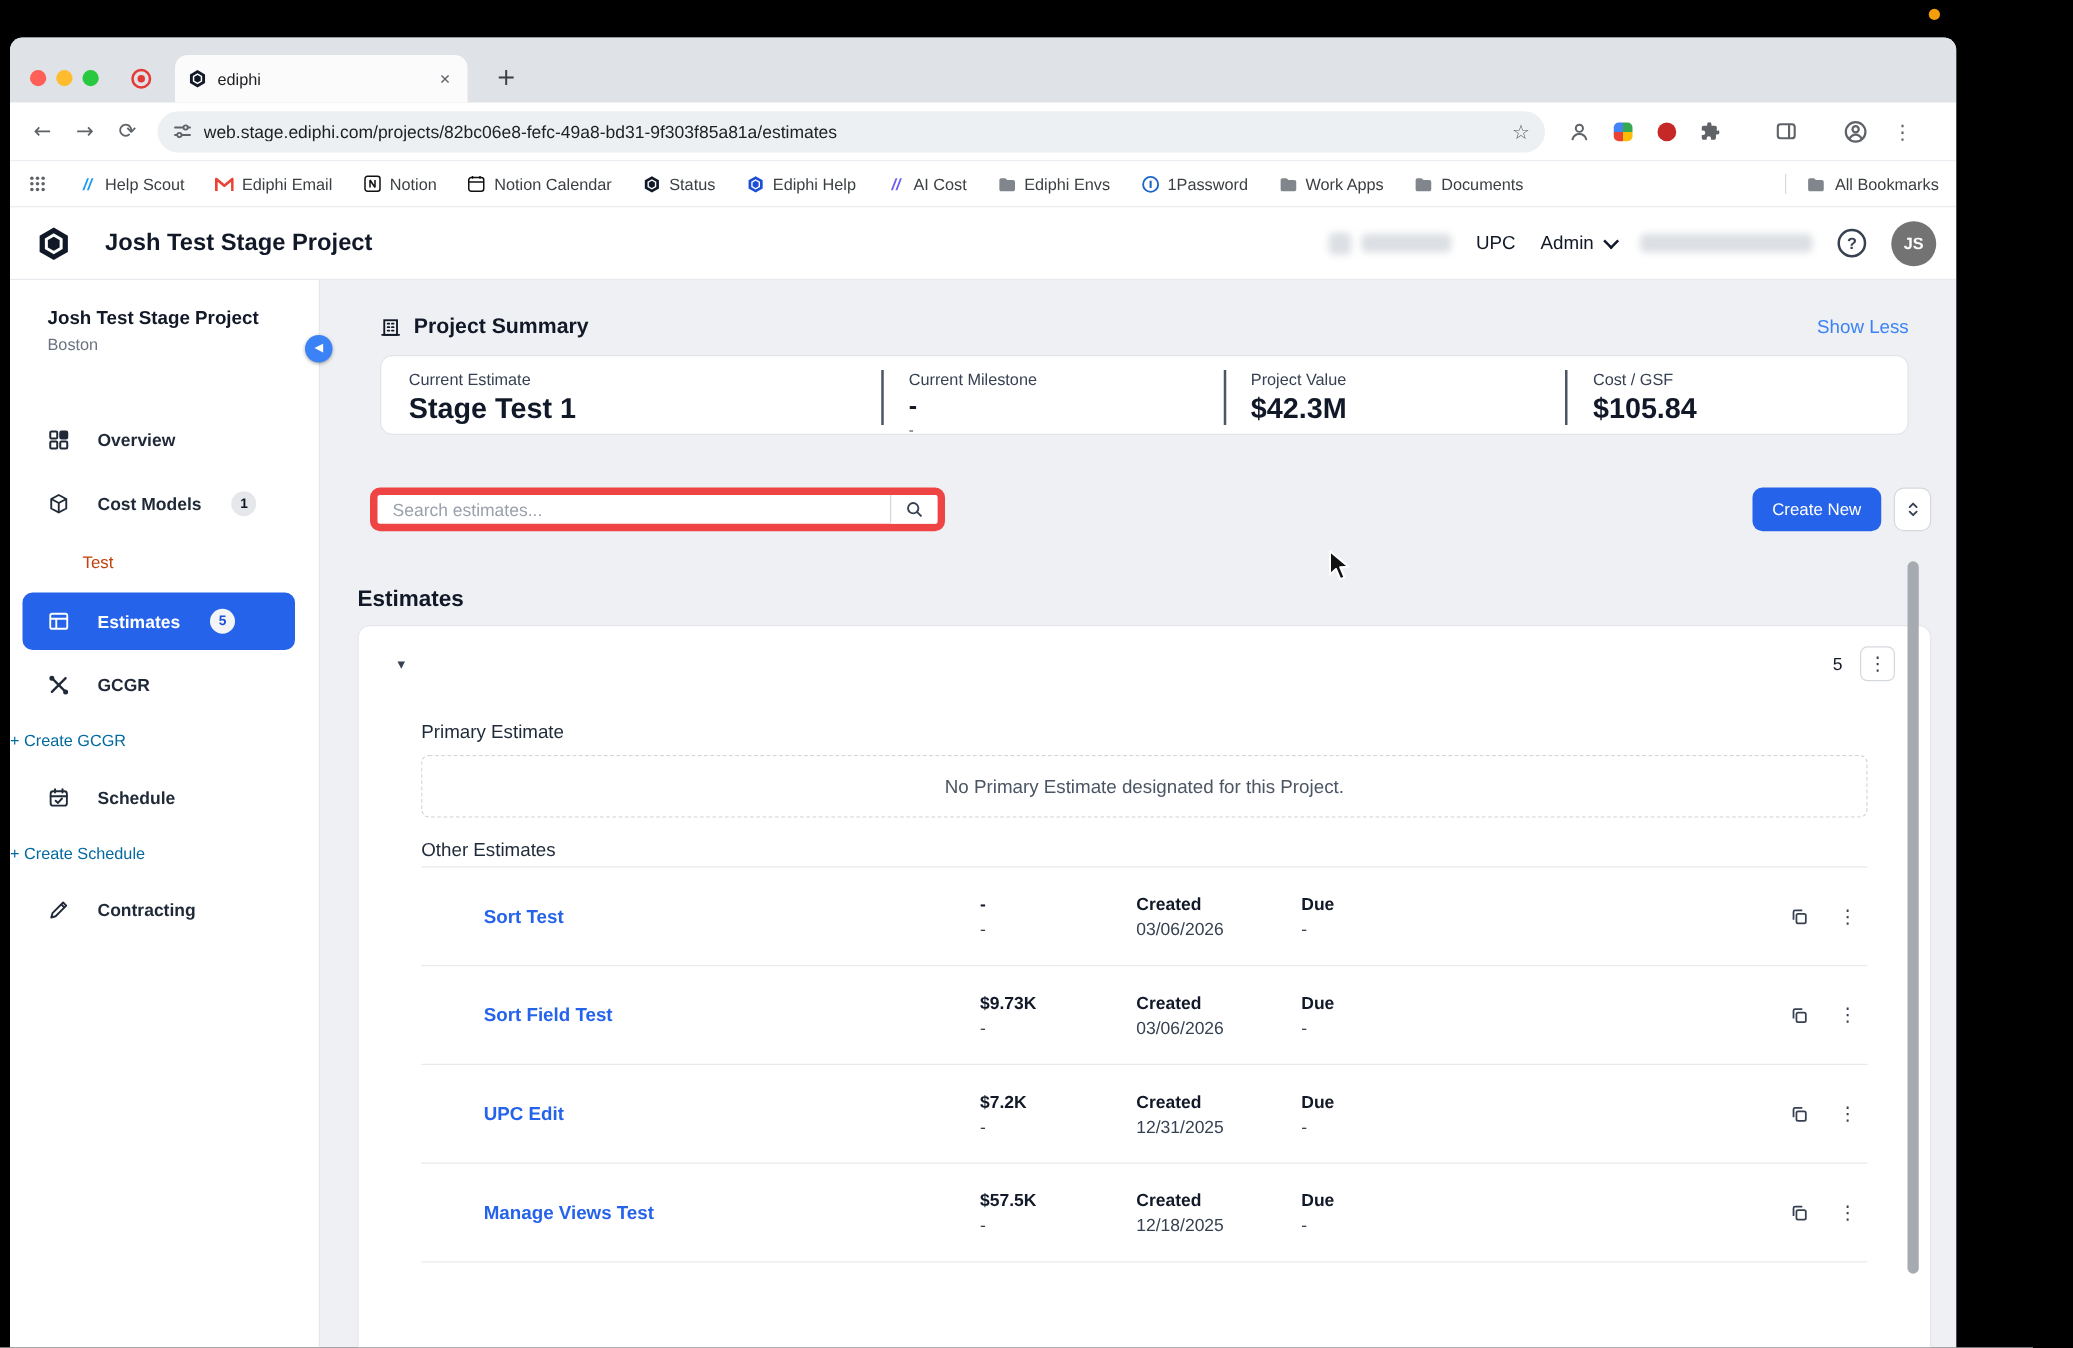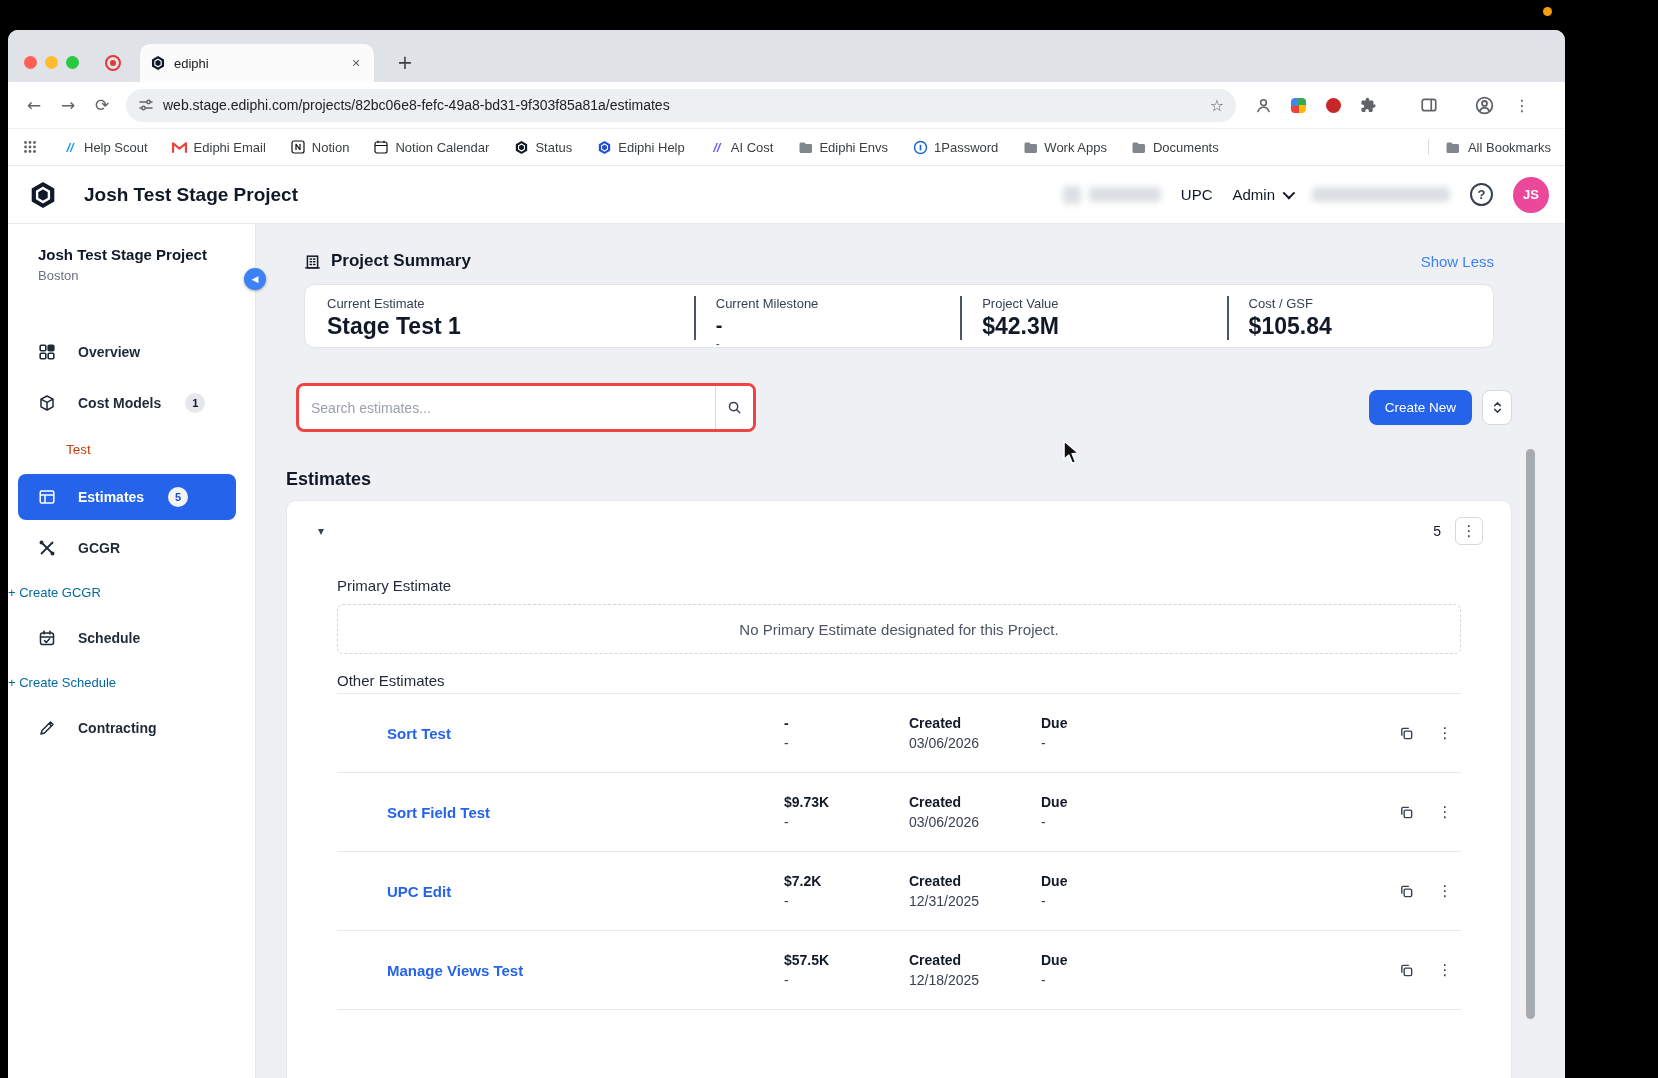--- a/index.html
+++ b/index.html
@@ -41,57 +41,57 @@
   .allbm{margin-left:auto;display:flex;align-items:center;gap:7px;border-left:1px solid #dadce0;padding-left:16px}
 
   
   .app-header{height:58px;background:#fff;display:flex;align-items:center;padding:0 16px 0 20px;border-bottom:1px solid #e8eaee;flex:0 0 auto}
   .app-title{margin-left:26px;font-size:19px;font-weight:700;color:#111827}
   .hdr-right{margin-left:auto;display:flex;align-items:center;gap:20px}
   .redacted{background:#dcdfe3;border-radius:4px;filter:blur(3px)}
   .hdr-label{font-size:15px;color:#111827}
   .chev{width:9px;height:9px;border-right:2px solid #111827;border-bottom:2px solid #111827;transform:rotate(45deg) translateY(-2px);display:inline-block;margin-left:8px}
   .help-circ{width:23px;height:23px;border-radius:50%;border:2px solid #374151;color:#374151;font-size:13px;font-weight:700;display:flex;align-items:center;justify-content:center}
-  .avatar{width:36px;height:36px;border-radius:50%;background:#ec4899;color:#fff;font-size:13px;font-weight:700;display:flex;align-items:center;justify-content:center}
+  .avatar{width:36px;height:36px;border-radius:50%;background:#737373;color:#fff;font-size:13px;font-weight:700;display:flex;align-items:center;justify-content:center}
 
   
   .app-body{flex:1;display:flex;min-height:0}
   .sidebar{width:248px;background:#fff;border-right:1px solid #e5e7eb;position:relative;padding-top:22px;flex:0 0 auto}
   .proj-block{padding:0 30px 0 30px}
   .proj-name{font-size:15px;font-weight:700;color:#111827;line-height:1.25}
   .proj-loc{font-size:13px;color:#6b7280;margin-top:3px}
   .collapse-btn{position:absolute;right:-11px;top:44px;width:22px;height:22px;border-radius:50%;background:#3b82f6;color:#fff;font-size:9px;display:flex;align-items:center;justify-content:center;box-shadow:0 1px 3px rgba(0,0,0,.35);z-index:3}
   .nav{margin-top:46px}
   .nav-item{height:46px;display:flex;align-items:center;gap:22px;padding:0 16px 0 30px;font-size:14px;font-weight:700;color:#1f2937;margin-bottom:5px}
   .nav-item svg{flex:0 0 auto}
   .nav-sub{height:38px;display:flex;align-items:center;padding-left:58px;font-size:13.5px;color:#c2410c;margin-bottom:5px}
   .nav-item.selected{background:#2563eb;color:#fff;border-radius:8px;margin:0 19px 5px 10px;padding-left:20px}
   .badge{margin-left:2px;min-width:20px;height:20px;border-radius:10px;background:#e5e7eb;color:#111827;font-size:11px;font-weight:700;display:flex;align-items:center;justify-content:center;padding:0 6px}
   .nav-item.selected .badge{background:#f3f4f6;color:#1d4ed8}
   .nav-create{height:34px;display:flex;align-items:center;font-size:13px;color:#0369a1;margin-bottom:5px}
 
-  .content{flex:1;background:#eef0f3;padding:24px 53px 0 30px;position:relative;overflow:hidden}
+  .content{flex:1;background:#eef0f3;padding:24px 20px 0 30px;position:relative;overflow:hidden}
 
   
   .summary-section{margin:0 18px}
   .summary-head{display:flex;align-items:center;gap:10px;height:26px}
   .summary-title{font-size:17px;font-weight:700;color:#111827}
   .show-less{margin-left:auto;color:#3b82f6;font-size:15px;cursor:pointer}
   .summary-card{margin-top:10px;background:#fff;border:1px solid #e2e4e8;border-radius:10px;display:flex;padding:9px 0;height:64px}
   .sum-col{flex:1;padding:2px 22px;position:relative}
   .sum-col.first{flex:1.55}
   .sum-col + .sum-col::before{content:"";position:absolute;left:0;top:2px;height:44px;width:2px;background:#4b5563}
   .sum-label{font-size:13px;color:#374151}
   .sum-value{margin-top:3px;font-size:23px;font-weight:700;color:#111827;line-height:1.1}
   .sum-value.dash{font-size:20px}
   .sum-sub{font-size:12px;color:#4b5563;margin-top:1px}
 
   
   .toolbar-row{display:flex;align-items:center;margin-top:42px;height:35px}
-  .search-group{display:flex;height:49px;width:460px;margin-left:10px;background:#fff;border:3px solid #ef4444;border-radius:8px;overflow:hidden}
+  .search-group{display:flex;height:35px;width:460px;margin-left:10px;background:#fff;border:6px solid #ef4444;border-radius:8px;overflow:hidden}
   .search-group input{flex:1;border:none;outline:none;background:transparent;padding:0 12px;font-size:14px;color:#111827;font-family:inherit}
   .search-group input::placeholder{color:#9aa1ab}
   .search-btn{width:38px;border-left:1px solid #d5d9de;display:flex;align-items:center;justify-content:center;background:#fff}
   .create-new{margin-left:auto;height:35px;padding:0 16px;background:#2563eb;color:#fff;border:none;border-radius:8px;font-size:13.5px;font-weight:500;display:flex;align-items:center;font-family:inherit}
   .sort-btn{margin-left:10px;width:30px;height:35px;background:#fff;border:1px solid #d5d9de;border-radius:8px;display:flex;align-items:center;justify-content:center}
 
   
   .est-heading{margin-top:44px;font-size:18px;font-weight:700;color:#111827}
   .panel{margin-top:10px;background:#fff;border:1px solid #e6e8eb;border-radius:10px;padding:12px 50px 40px;min-height:620px}
   .panel-head{display:flex;align-items:center;height:36px;margin:0 -22px 0 -26px}

